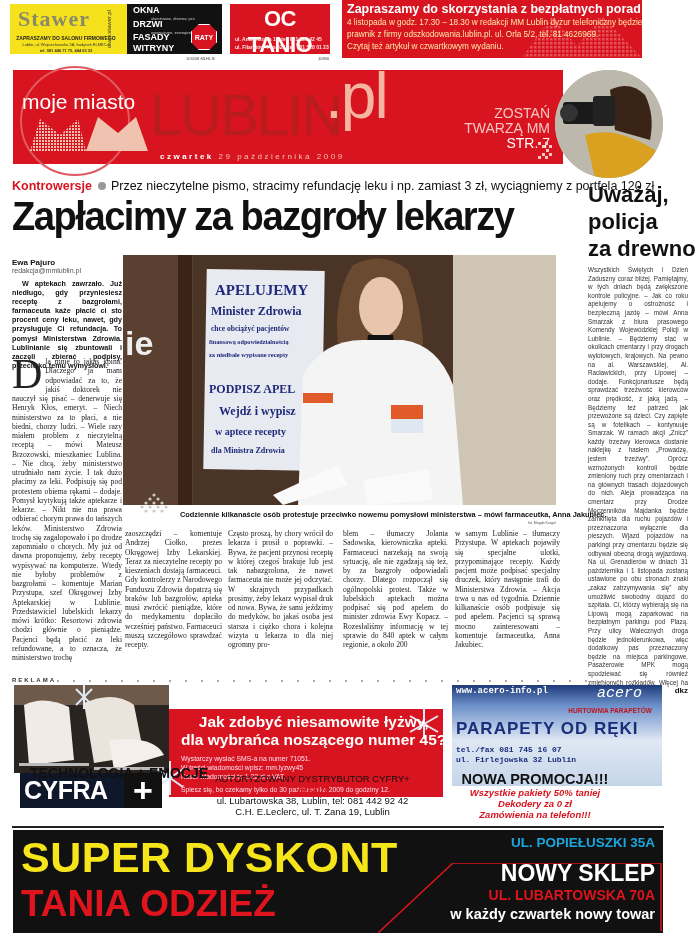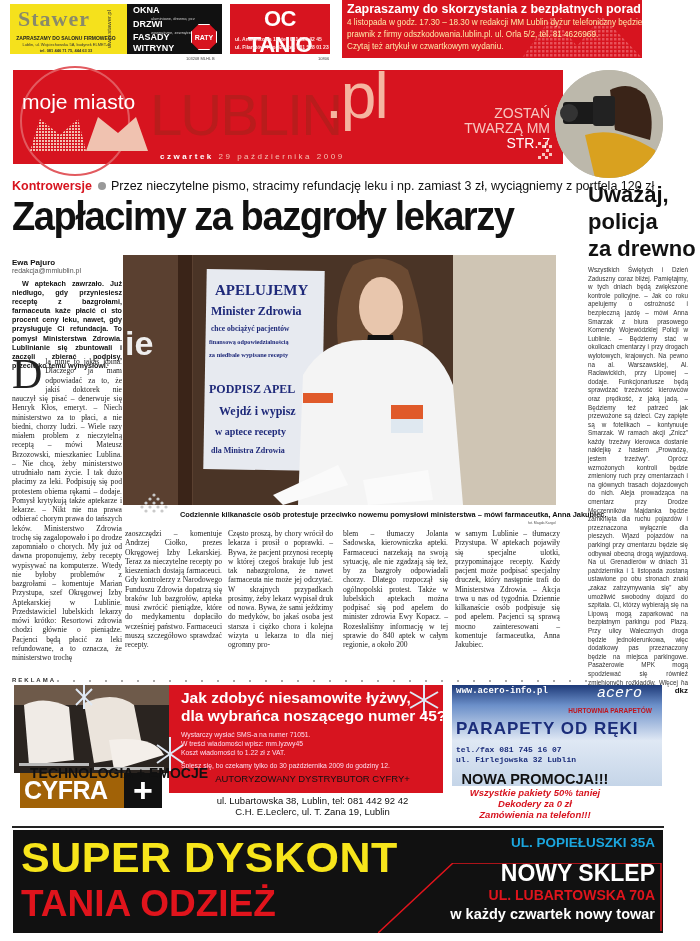--- a/index.html
+++ b/index.html
@@ -65,33 +65,33 @@
   
   .photo { left: 123px; top: 255px; width: 433px; height: 250px; background: #3d2a1e; overflow: hidden; }
   .caption { left: 180px; top: 510px; font-size: 7.4px; font-weight: bold; white-space: nowrap; }
   .credit { left: 528px; top: 521px; font-size: 3.5px; color: #555; }
 
   
   .reklama { left: 12px; top: 677px; font-size: 6px; font-weight: bold; letter-spacing: 2px; color: #333; }
   .dots-row { left: 50px; top: 679px; width: 640px; height: 4px; background-image: radial-gradient(circle, #aaa 1.2px, transparent 1.5px); background-size: 16px 4px; }
 
   .ad-skates-img { left: 14px; top: 685px; width: 155px; height: 88px; background: linear-gradient(135deg,#4a3a30,#c8b8a8 40%,#e8e0d8 60%,#2a2420); }
-  .ad-skates { left: 169px; top: 685px; width: 274px; height: 108px; background: #d7141f; color: #fff; }
+  .ad-skates { left: 169px; top: 709px; width: 274px; height: 88px; background: #d7141f; color: #fff; text-align: center; }
   .ad-skates .h { position:absolute; left:12px; top:4px; font-weight:bold; font-size:15.5px; line-height:18px; white-space:nowrap; }
   .ad-skates .p { position:absolute; left:12px; font-size:6.8px; white-space:nowrap; color:#fde; }
   .ad-acero { left: 452px; top: 685px; width: 210px; height: 101px; background: linear-gradient(180deg,#1e3a78 0%, #6b8fc9 20%, #dfe8f4 55%, #c5d5e8 100%); overflow:hidden; }
   .ad-acero .url { position:absolute; left:4px; top:1px; font-family:"Liberation Mono",monospace; font-weight:bold; font-size:9px; color:#fff; }
   .ad-acero .brand { position:absolute; right:20px; top:0px; font-style:italic; font-size:15px; color:#fff;font-family:Liberation Mono, monospace; }
   .ad-acero .hurt { position:absolute; right:10px; top:22px; font-weight:bold; font-size:6.5px; color:#c0141c; }
   .ad-acero .par { position:absolute; left:4px; top:34px; font-weight:bold; font-size:17px; color:#1b2d7a; letter-spacing:1px; white-space:nowrap; }
   .ad-acero .tel { position:absolute; left:4px; top:60px; font-family:"Liberation Mono",monospace; font-weight:bold; font-size:8px; color:#1b2d7a; }
   .ad-acero .ul { position:absolute; left:4px; top:70px; font-family:"Liberation Mono",monospace; font-weight:bold; font-size:8px; color:#1b2d7a; white-space:nowrap; }
 
   
-  .cyfra-box { left: 20px; top: 773px; width: 142px; height: 35px; background: #a16207; }
+  .cyfra-box { left: 20px; top: 773px; width: 142px; height: 35px; background: #0f172a; }
   .cyfra-box .t { position:absolute; left:4px; top:3px; font-weight:bold; font-size:25px; color:#fff; letter-spacing:-0.5px; }
   .cyfra-box .plus { position:absolute; right:0; top:0; width:38px; height:35px; background:#111; color:#fff; font-weight:bold; font-size:34px; line-height:34px; text-align:center; }
   .cyfra-tag { left: 30px; top: 765px; font-size: 14px; font-weight: bold; }
   .arcon { left: 200px; top: 773px; width: 225px; text-align: center; font-size: 9.5px; line-height: 11px; }
   .arcon .a { color:#d7141f; font-weight:bold; font-style:italic; font-size: 11px; }
   .promo2 { left: 440px; top: 771px; width: 190px; text-align: center; }
   .promo2 .h { font-weight:bold; font-size:14.5px; }
   .promo2 .l { color:#d7141f; font-weight:bold; font-style:italic; font-size:9.5px; line-height:11px; }
   .hr { left: 12px; top: 826px; width: 652px; height: 2px; background: #222; }
 

